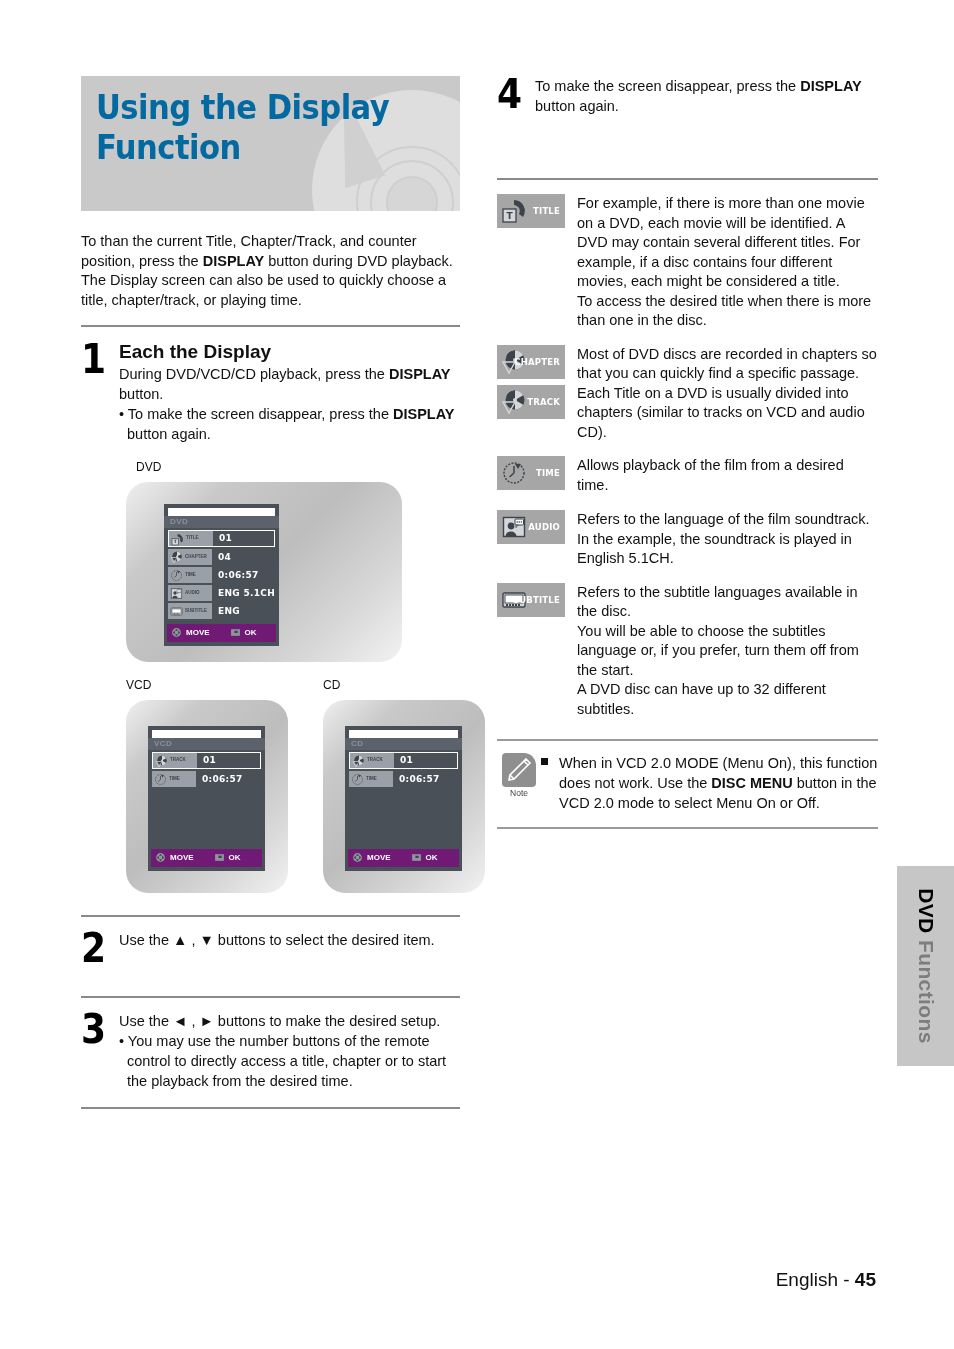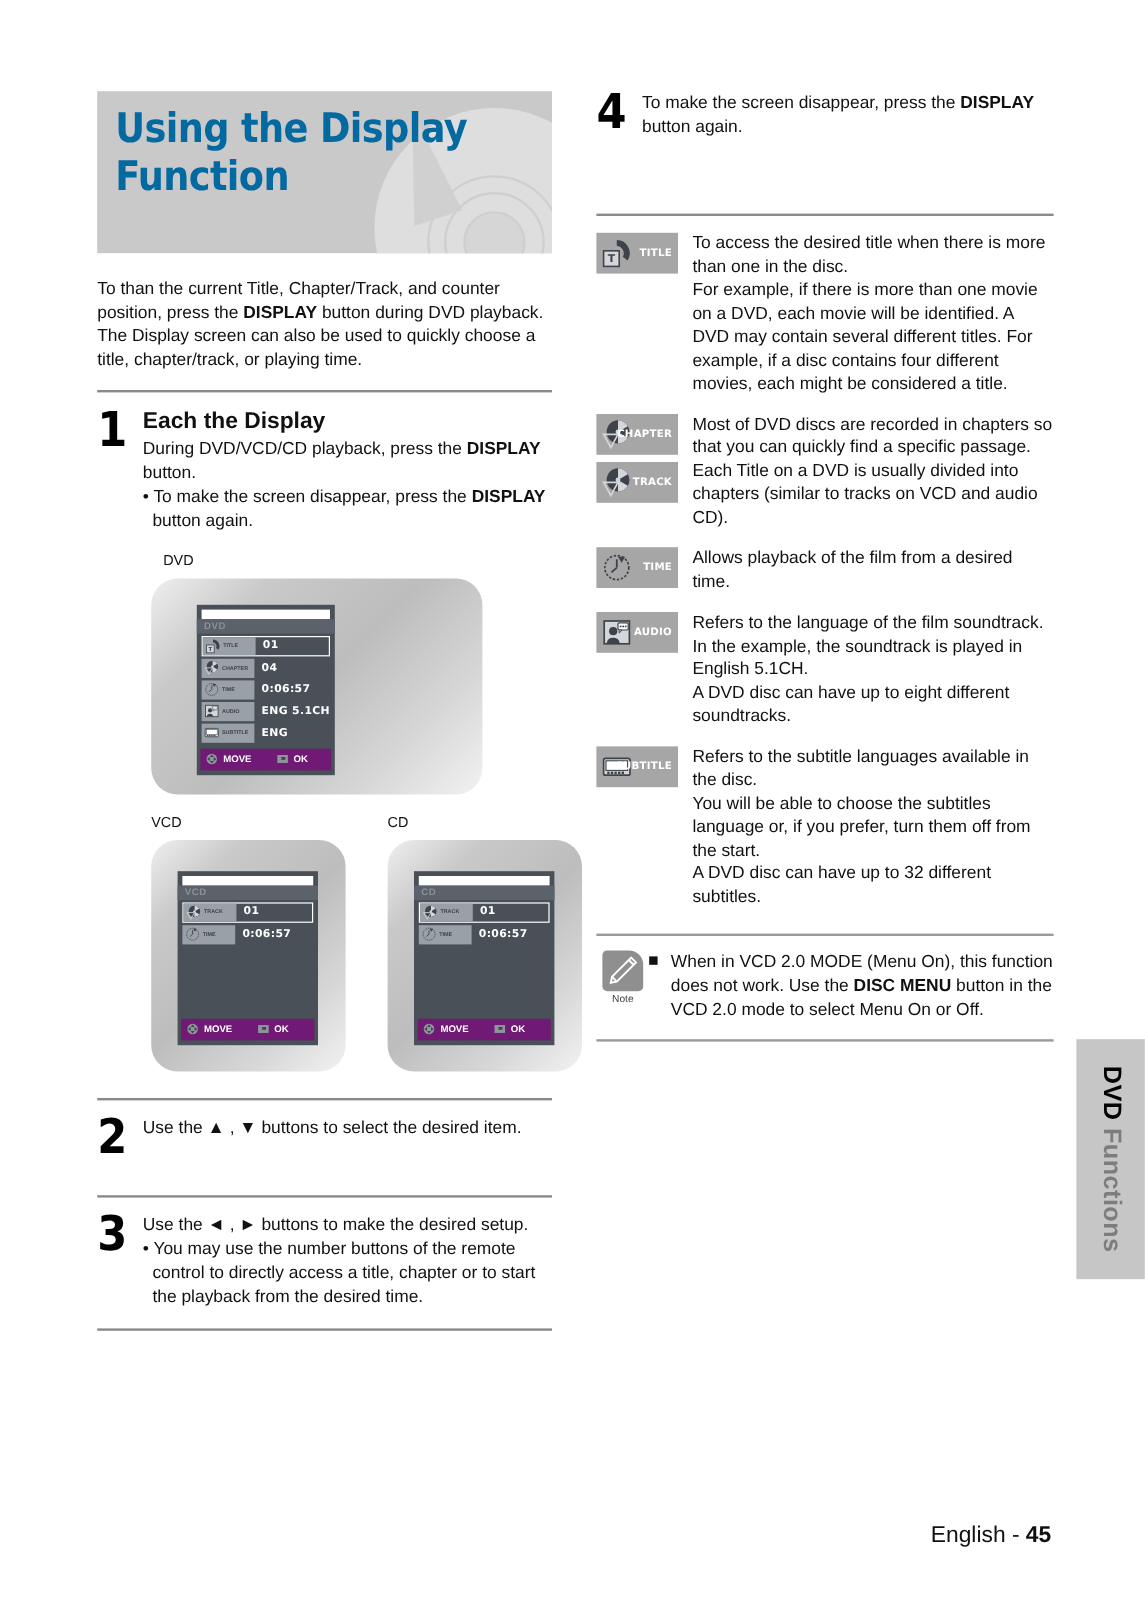--- a/index.html
+++ b/index.html
@@ -503,22 +503,22 @@
       <span class="ig"><svg class="g" viewBox="0 0 26 26" width="26" height="26">
         <path d="M13 2a11 11 0 0 1 9 17l-4-3a6 6 0 0 0-5-9z" fill="#3d434a"></path>
         <circle cx="13" cy="13" r="11" fill="none" stroke="#3d434a" stroke-width="0"></circle>
         <rect x="2" y="11" width="13" height="13" fill="#d4d6d9" stroke="#3d434a" stroke-width="1.3"></rect>
         <text x="8.5" y="20.5" font-size="9" font-family="DejaVu Sans, sans-serif" font-weight="bold" fill="#3d434a" text-anchor="middle">T</text>
       </svg></span>
       <span class="ilabel">TITLE</span>
     </div>
         </div>
       <div class="ref-text">
+          <div>For example, if there is more than one movie on a DVD, each movie will be identified. A DVD may contain several different titles. For example, if a disc contains four different movies, each might be considered a title.</div>
           <div>To access the desired title when there is more than one in the disc.</div>
-          <div>For example, if there is more than one movie on a DVD, each movie will be identified. A DVD may contain several different titles. For example, if a disc contains four different movies, each might be considered a title.</div>
         </div>
     </div>
       <div class="ref">
       <div class="ref-icons">
     <div class="icon-badge">
       <span class="ig"><svg class="g" viewBox="0 0 26 26" width="26" height="26">
         <g transform="translate(14,11)">
           <circle r="9.5" fill="#3d434a"></circle>
           <path d="M0 0 L0 -9.5 A9.5 9.5 0 0 1 8.2 -4.75 Z" fill="#d4d6d9"></path>
           <path d="M0 0 L8.2 4.75 A9.5 9.5 0 0 1 0 9.5 Z" fill="#d4d6d9"></path>
@@ -575,21 +575,20 @@
         <circle cx="16.2" cy="8" r="0.8" fill="#3d434a"></circle>
                 <circle cx="18.3" cy="8" r="0.8" fill="#3d434a"></circle>
                 <circle cx="20.4" cy="8" r="0.8" fill="#3d434a"></circle>
         <path d="M15 11 l0 2.6 l2.2 -2.6 z" fill="#ffffff" stroke="#3d434a" stroke-width="0.8"></path>
       </svg></span>
       <span class="ilabel">AUDIO</span>
     </div>
         </div>
       <div class="ref-text">
           <div>Refers to the language of the film soundtrack. In the example, the soundtrack is played in English 5.1CH.</div>
-          <div>A DVD disc can have up to eight different soundtracks.</div>
         </div>
     </div>
       <div class="ref">
       <div class="ref-icons">
     <div class="icon-badge">
       <span class="ig"><svg class="g" viewBox="0 0 26 26" width="26" height="26">
         <rect x="2" y="6" width="22" height="14" rx="1.5" fill="#d4d6d9" stroke="#3d434a" stroke-width="1.4"></rect>
         <rect x="4" y="8" width="18" height="8" fill="#ffffff" stroke="#3d434a" stroke-width="0.9"></rect>
         <g fill="#3d434a">
           <rect x="5" y="17" width="2" height="2"></rect>

